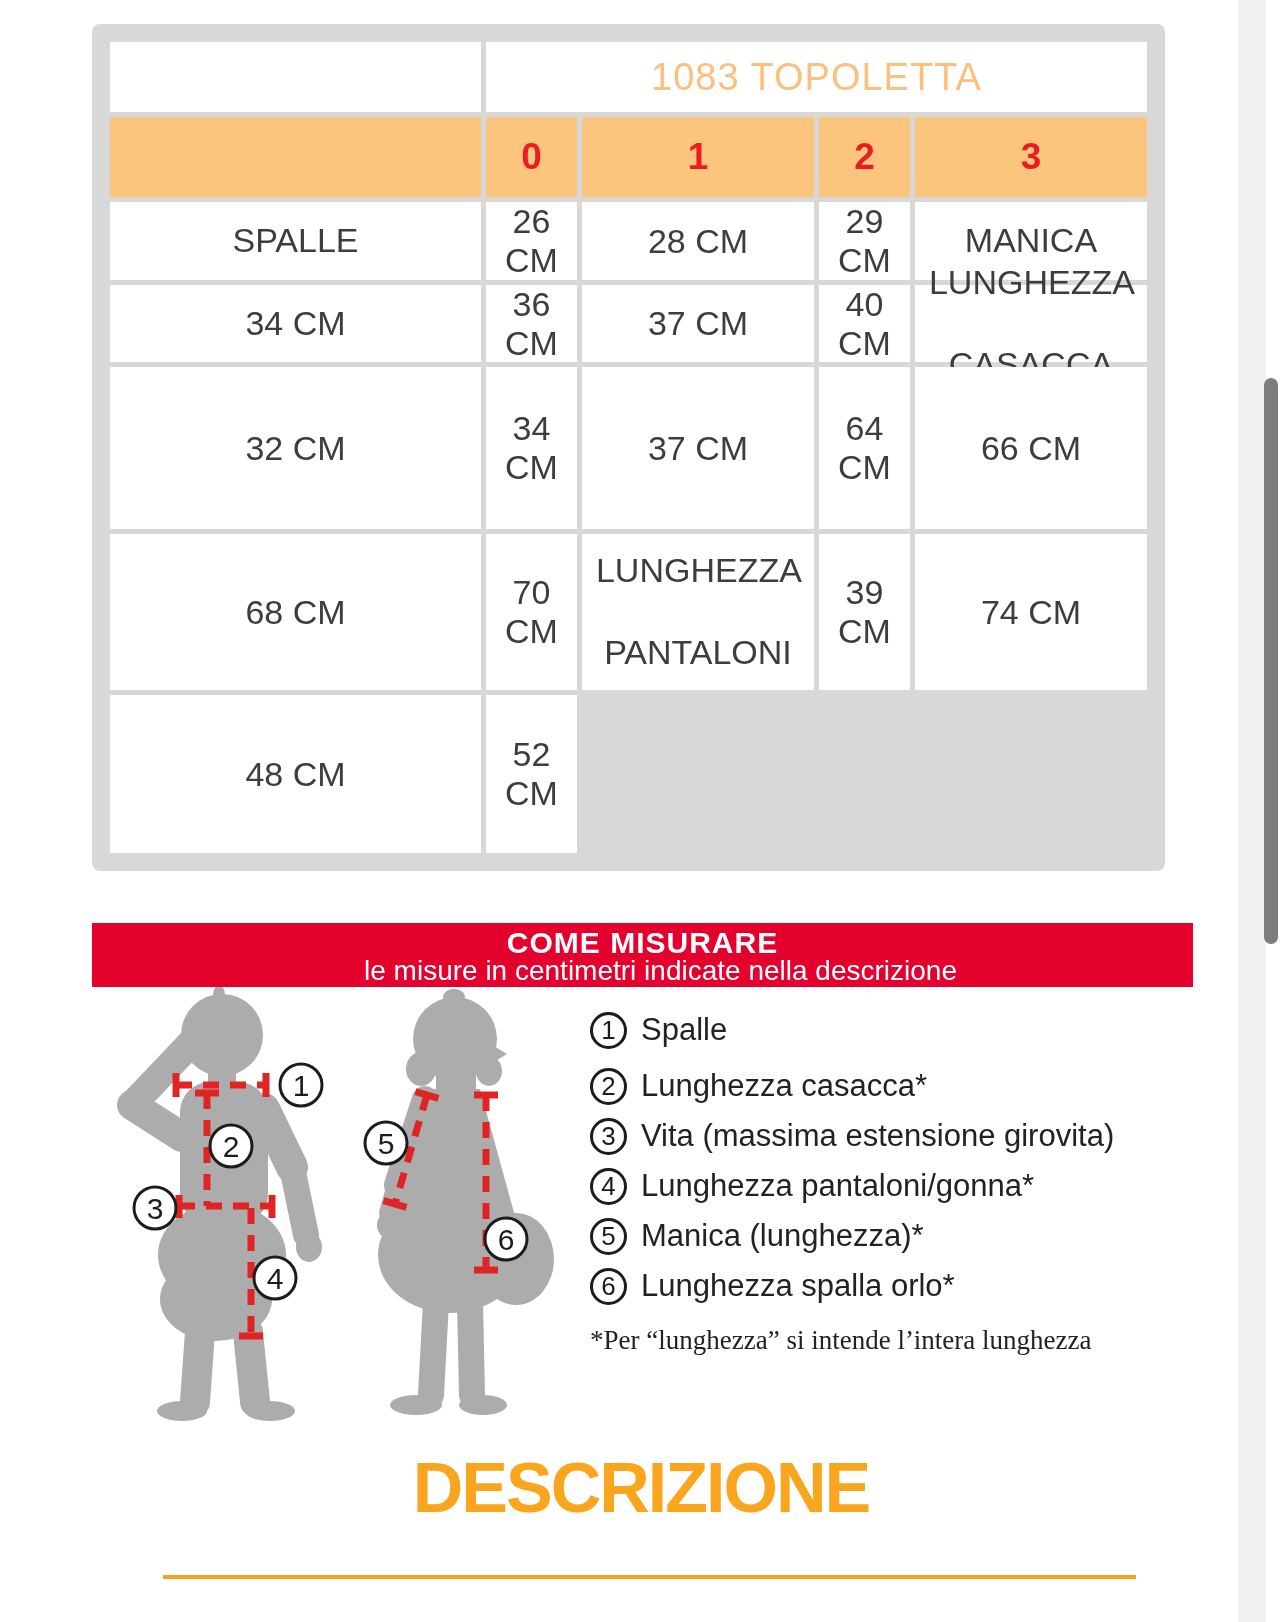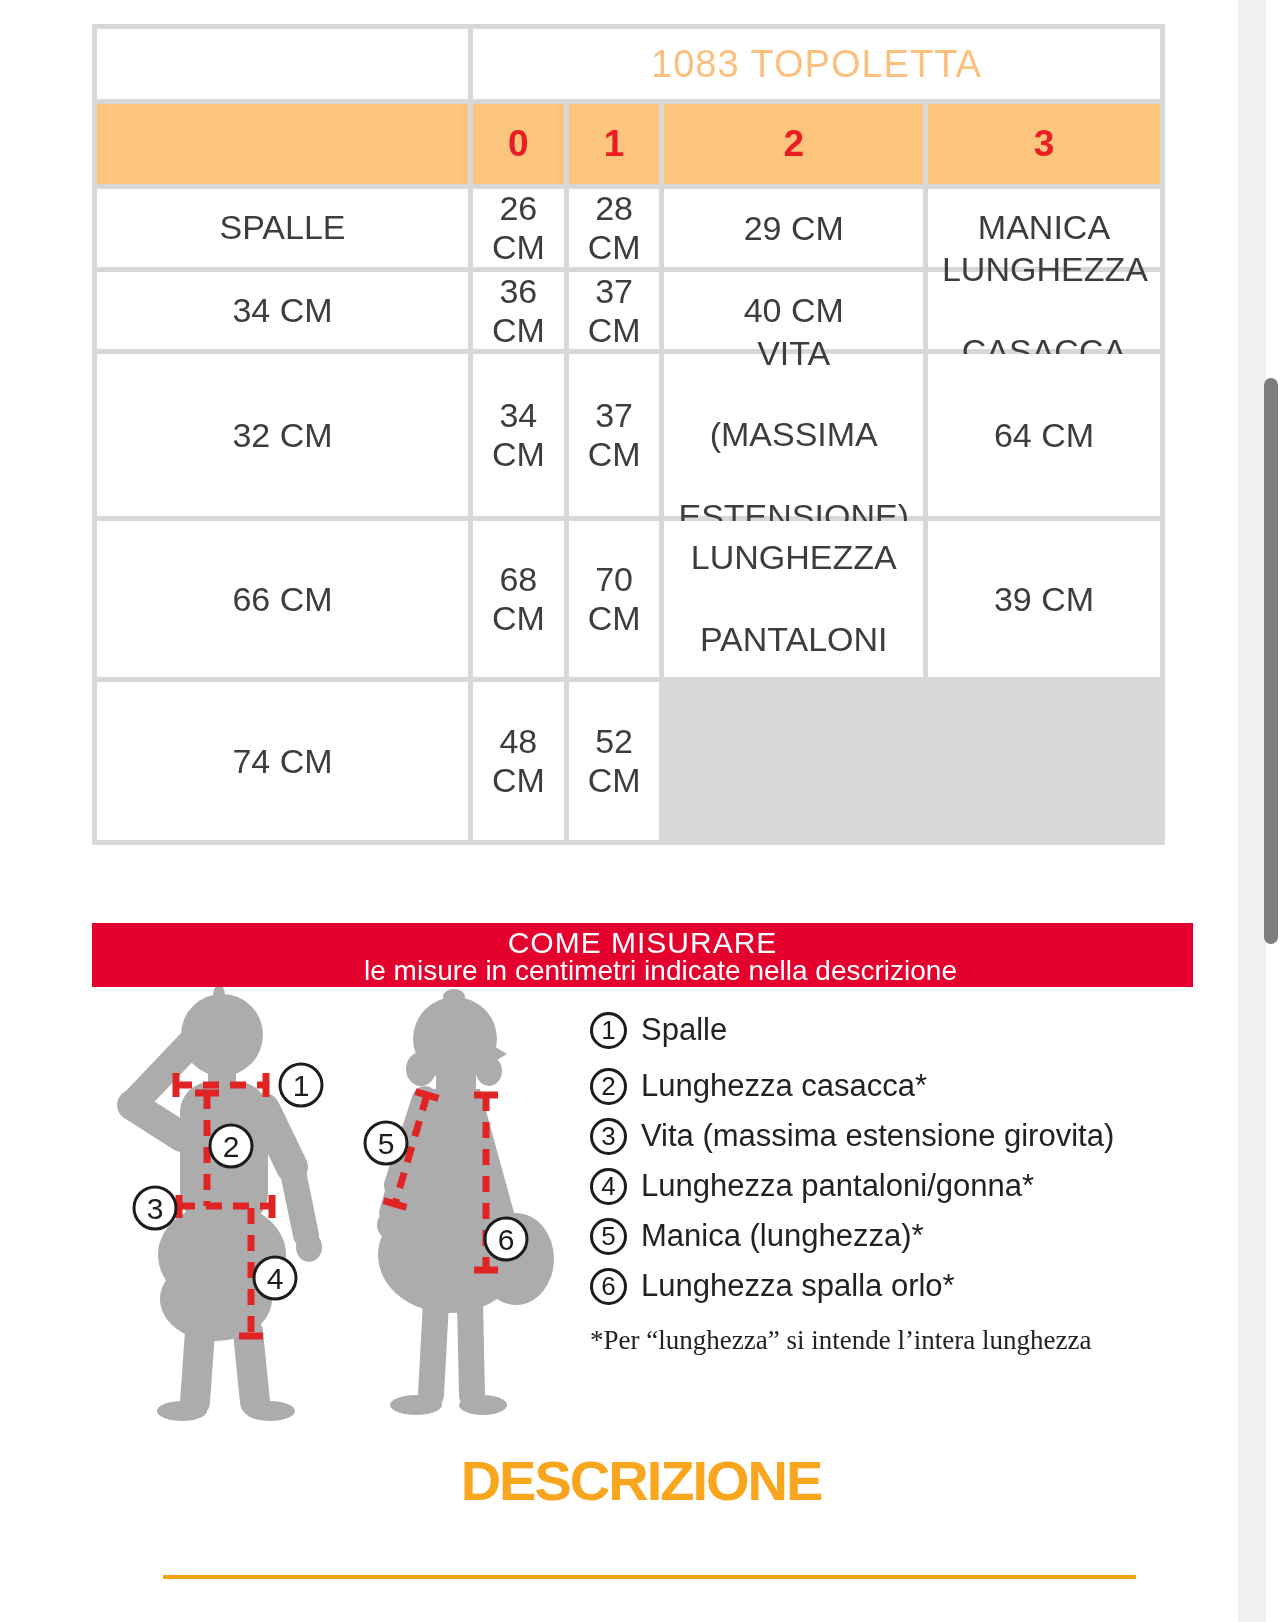--- a/index.html
+++ b/index.html
@@ -5,52 +5,52 @@
   * { margin:0; padding:0; box-sizing:border-box; }
   html,body { width:1284px; height:1622px; background:#ffffff; overflow:hidden;
               font-family:"Liberation Sans", sans-serif; position:relative; }
 
   
   .size-table{
     position:absolute; left:92px; top:24px; width:1073px;
     background:#d8d8d8; display:grid;
     grid-template-columns:371px 1fr 1fr 1fr 1fr;
     grid-template-rows:70px 80px 78px 77px 162px 156px 158px;
-    gap:5px; padding:5px;
+    gap:5px; padding:18px;border-radius:8px;
   }
   .cell{ background:#ffffff; display:flex; align-items:center; justify-content:center;
          text-align:center; color:#3d3d3d; font-size:34px; }
   .cell.title-spacer{ grid-column:1/2; }
   .cell.table-title{ grid-column:2/6; color:#fbc07e; font-size:38px; letter-spacing:1px; }
   .cell.orange{ background:#fcc57e; }
   .cell.size-num{ color:#ec1c24; font-weight:bold; font-size:37px; }
   .cell.row-label{ line-height:2.4; padding:0 14px; }
 
   
   .measure-guide{ position:absolute; left:92px; top:923px; width:1101px; height:504px; }
   .mg-banner{ width:100%; height:64px; background:#e4012d; color:#ffffff;
               display:flex; flex-direction:column; align-items:center; justify-content:center; }
-  .mg-title{ font-size:30px; font-weight:normal; letter-spacing:1px; line-height:32px; }
+  .mg-title{ font-size:30px; font-weight:bold; letter-spacing:1px; line-height:32px; }
   .mg-subtitle{ font-size:28px; line-height:24px;margin-left:36px; }
   .mg-diagram{ position:absolute; left:0; top:64px; }
 
   .mg-list{ position:absolute; left:498px; top:82px; width:600px; }
   .mg-item{ height:50px; display:flex; align-items:center; gap:14px; color:#222; }
   .mg-item.first{ margin-bottom:6px; }
   .num-badge{ width:37px; height:37px; border:3px solid #1c1c1c; border-radius:50%;
               display:flex; align-items:center; justify-content:center;
               font-size:26px; color:#1c1c1c; flex:0 0 auto; }
   .mg-item-label{ font-size:31px; white-space:nowrap; }
   .mg-footnote{ position:absolute; left:498px; top:400px; font-size:27px;
                 line-height:34px; color:#222;font-family:Liberation Serif, serif; }
   .mg-footnote .fn2{ padding-left:14px; }
 
   
   .descr-wrap{ position:absolute; left:92px; top:1448px; width:1098px; text-align:center; }
-  .descr-heading{ font-size:56px; font-weight:bold; letter-spacing:-2px; color:#f9a51d; }
+  .descr-heading{ font-size:70px; font-weight:bold; letter-spacing:-2px; color:#f9a51d; }
   .descr-rule{ position:absolute; left:163px; top:1575px; width:973px; height:4px; background:#f5a31c; }
 
   
   .scroll-track{ position:absolute; left:1238px; top:0; width:28px; height:1622px; background:#f1f1f1; }
   .scroll-thumb{ position:absolute; left:1264px; top:378px; width:14px; height:566px;
                  background:#7d7d7d; border-radius:8px; }
 
   svg text{ font-family:"Liberation Sans", sans-serif; }
 </style>
 </head>
@@ -75,21 +75,20 @@
   <div class="cell">34 CM</div>
   <div class="cell">36 CM</div>
   <div class="cell">37 CM</div>
   <div class="cell">40 CM</div>
 
   <div class="cell row-label">LUNGHEZZA CASACCA</div>
   <div class="cell">32 CM</div>
   <div class="cell">34 CM</div>
   <div class="cell">37 CM</div>
 
-  <div class="cell row-label">VITA (MASSIMA ESTENSIONE)</div>
   <div class="cell">64 CM</div>
   <div class="cell">66 CM</div>
   <div class="cell">68 CM</div>
   <div class="cell">70 CM</div>
 
   <div class="cell row-label">LUNGHEZZA PANTALONI</div>
   <div class="cell">39 CM</div>
   <div class="cell">74 CM</div>
   <div class="cell">48 CM</div>
   <div class="cell">52 CM</div>

